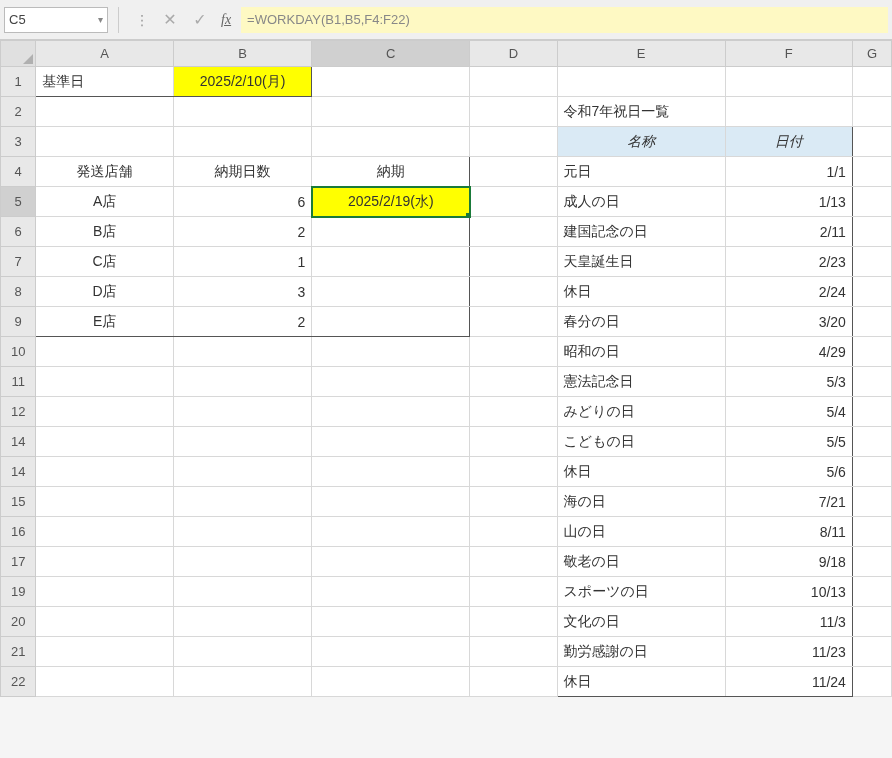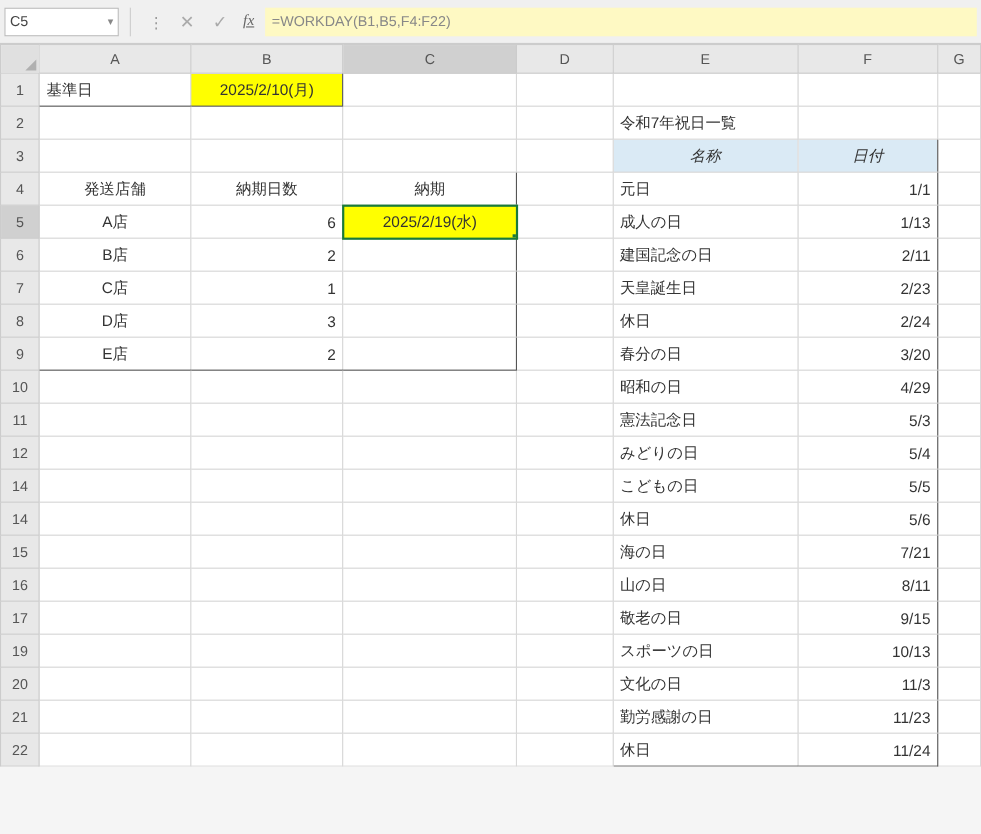--- a/index.html
+++ b/index.html
@@ -367,21 +367,21 @@
     <td class="cell right bt br bl">8/11</td>
     <td class="cell"></td>
   </tr>
   <tr>
     <th class="row-header">17</th>
     <td class="cell"></td>
     <td class="cell"></td>
     <td class="cell"></td>
     <td class="cell"></td>
     <td class="cell bt bl">敬老の日</td>
-    <td class="cell right bt br bl">9/15</td>
+    <td class="cell right bt br bl">9/18</td>
     <td class="cell"></td>
   </tr>
   <tr>
     <th class="row-header">19</th>
     <td class="cell"></td>
     <td class="cell"></td>
     <td class="cell"></td>
     <td class="cell"></td>
     <td class="cell bt bl">スポーツの日</td>
     <td class="cell right bt br bl">10/13</td>

